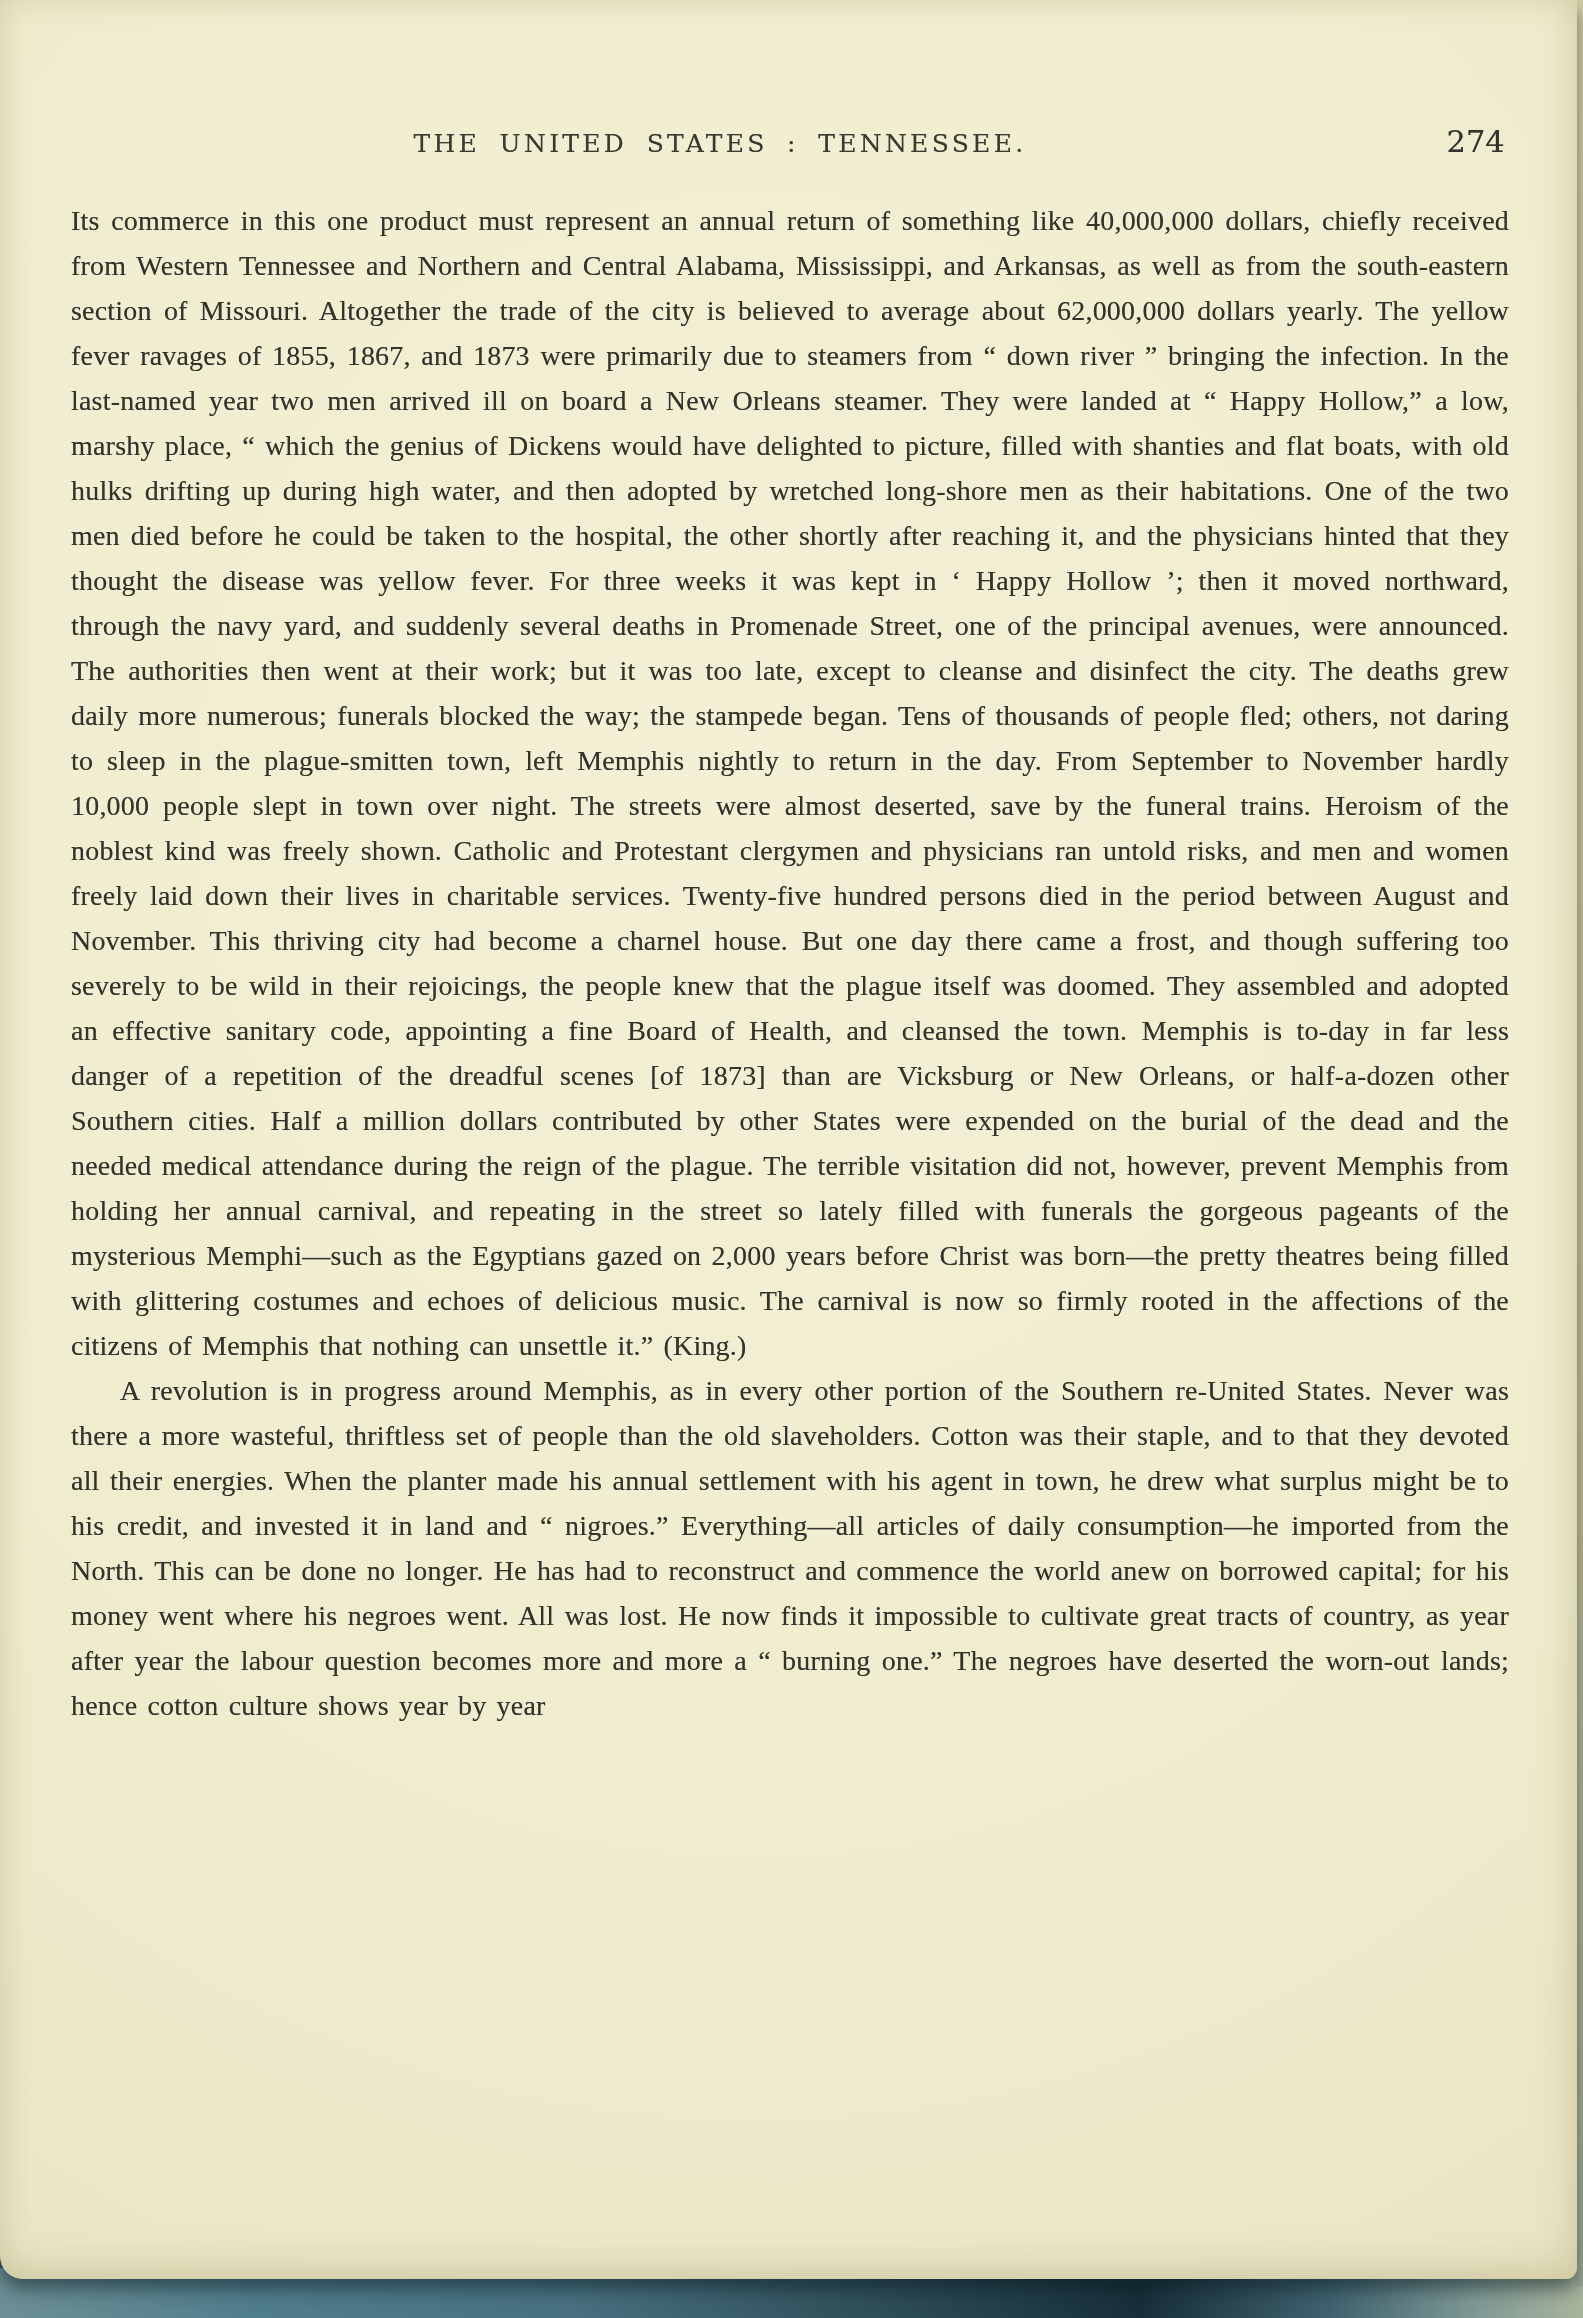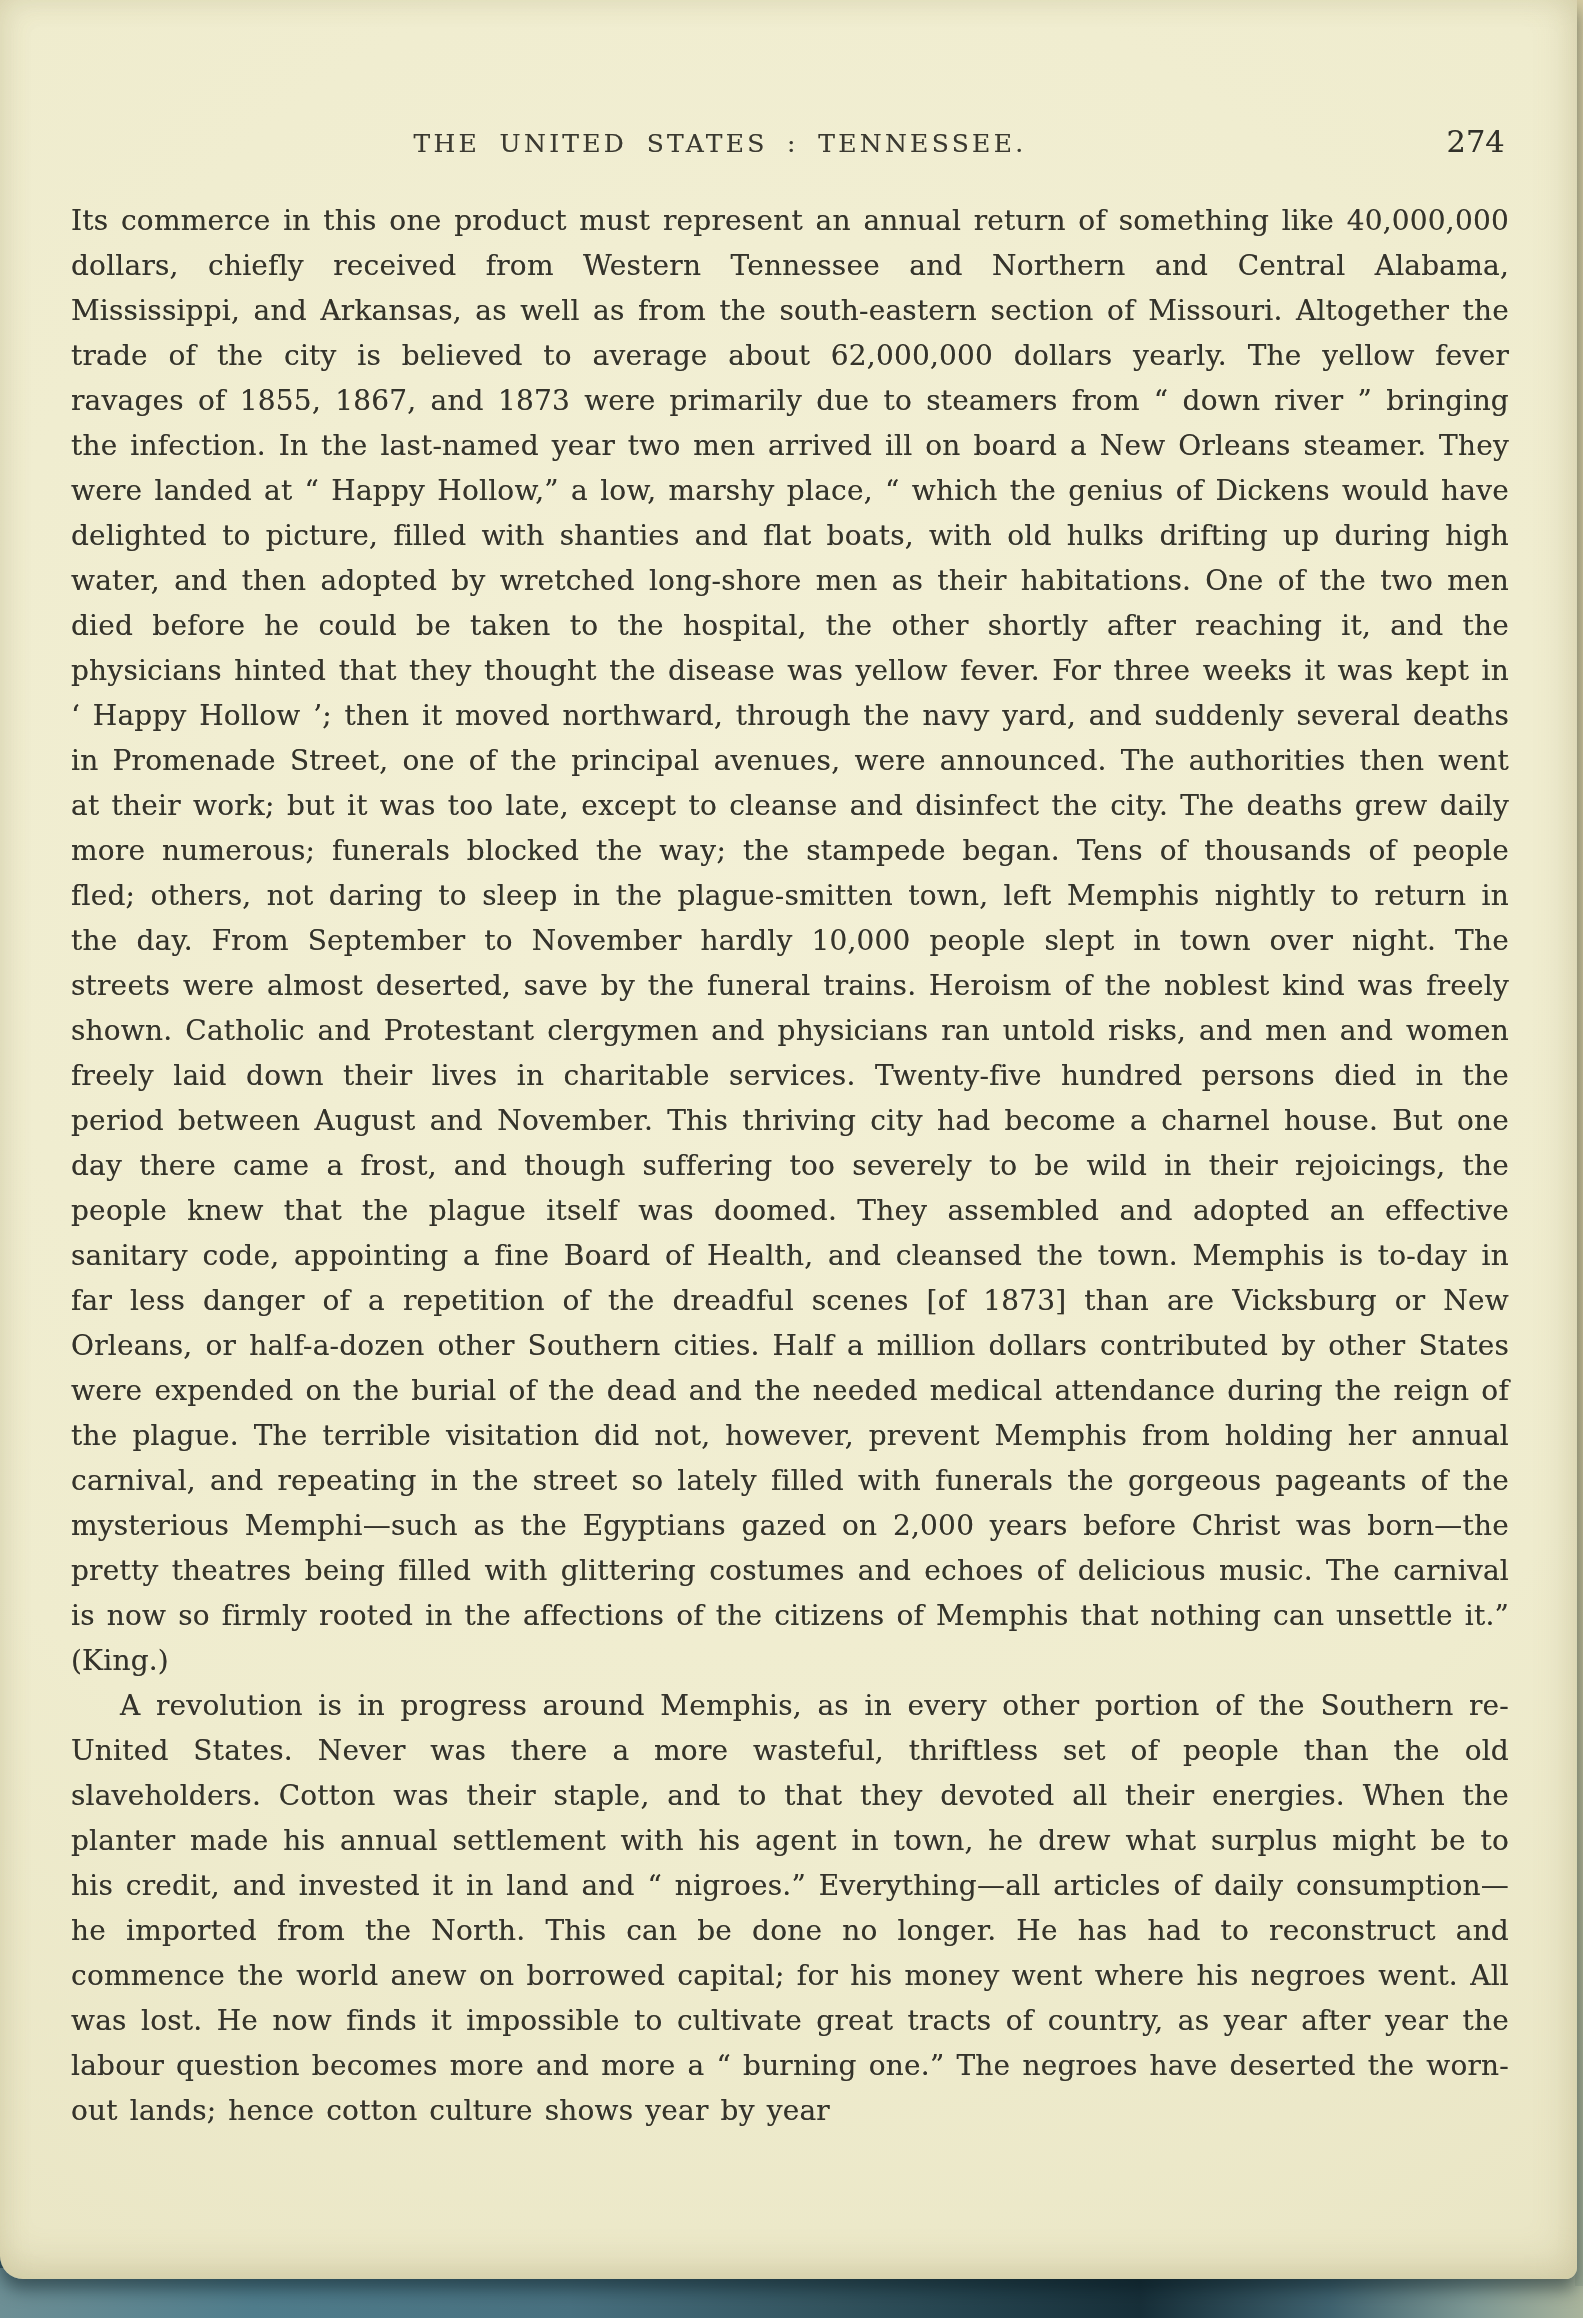--- a/index.html
+++ b/index.html
@@ -87,21 +87,21 @@
     left: 71px;
     right: 68px;
     color: #34332b;
     font-size: 28px;
     line-height: 45px;
     text-align: justify;
     letter-spacing: 0.2px;
     word-spacing: 2.9px;
     text-shadow: 0 0 0.6px rgba(52, 51, 43, 0.55);
   }
-  .page-body p { margin: 0; }
+  .page-body p { margin: 0; font-family: Liberation Serif, serif; }
   .page-body p + p { text-indent: 49px; }
 </style>
 </head>
 <body>
 
 <div class="scan">
 
   <div class="edge-bottom"></div>
   <div class="edge-right"></div>
 

